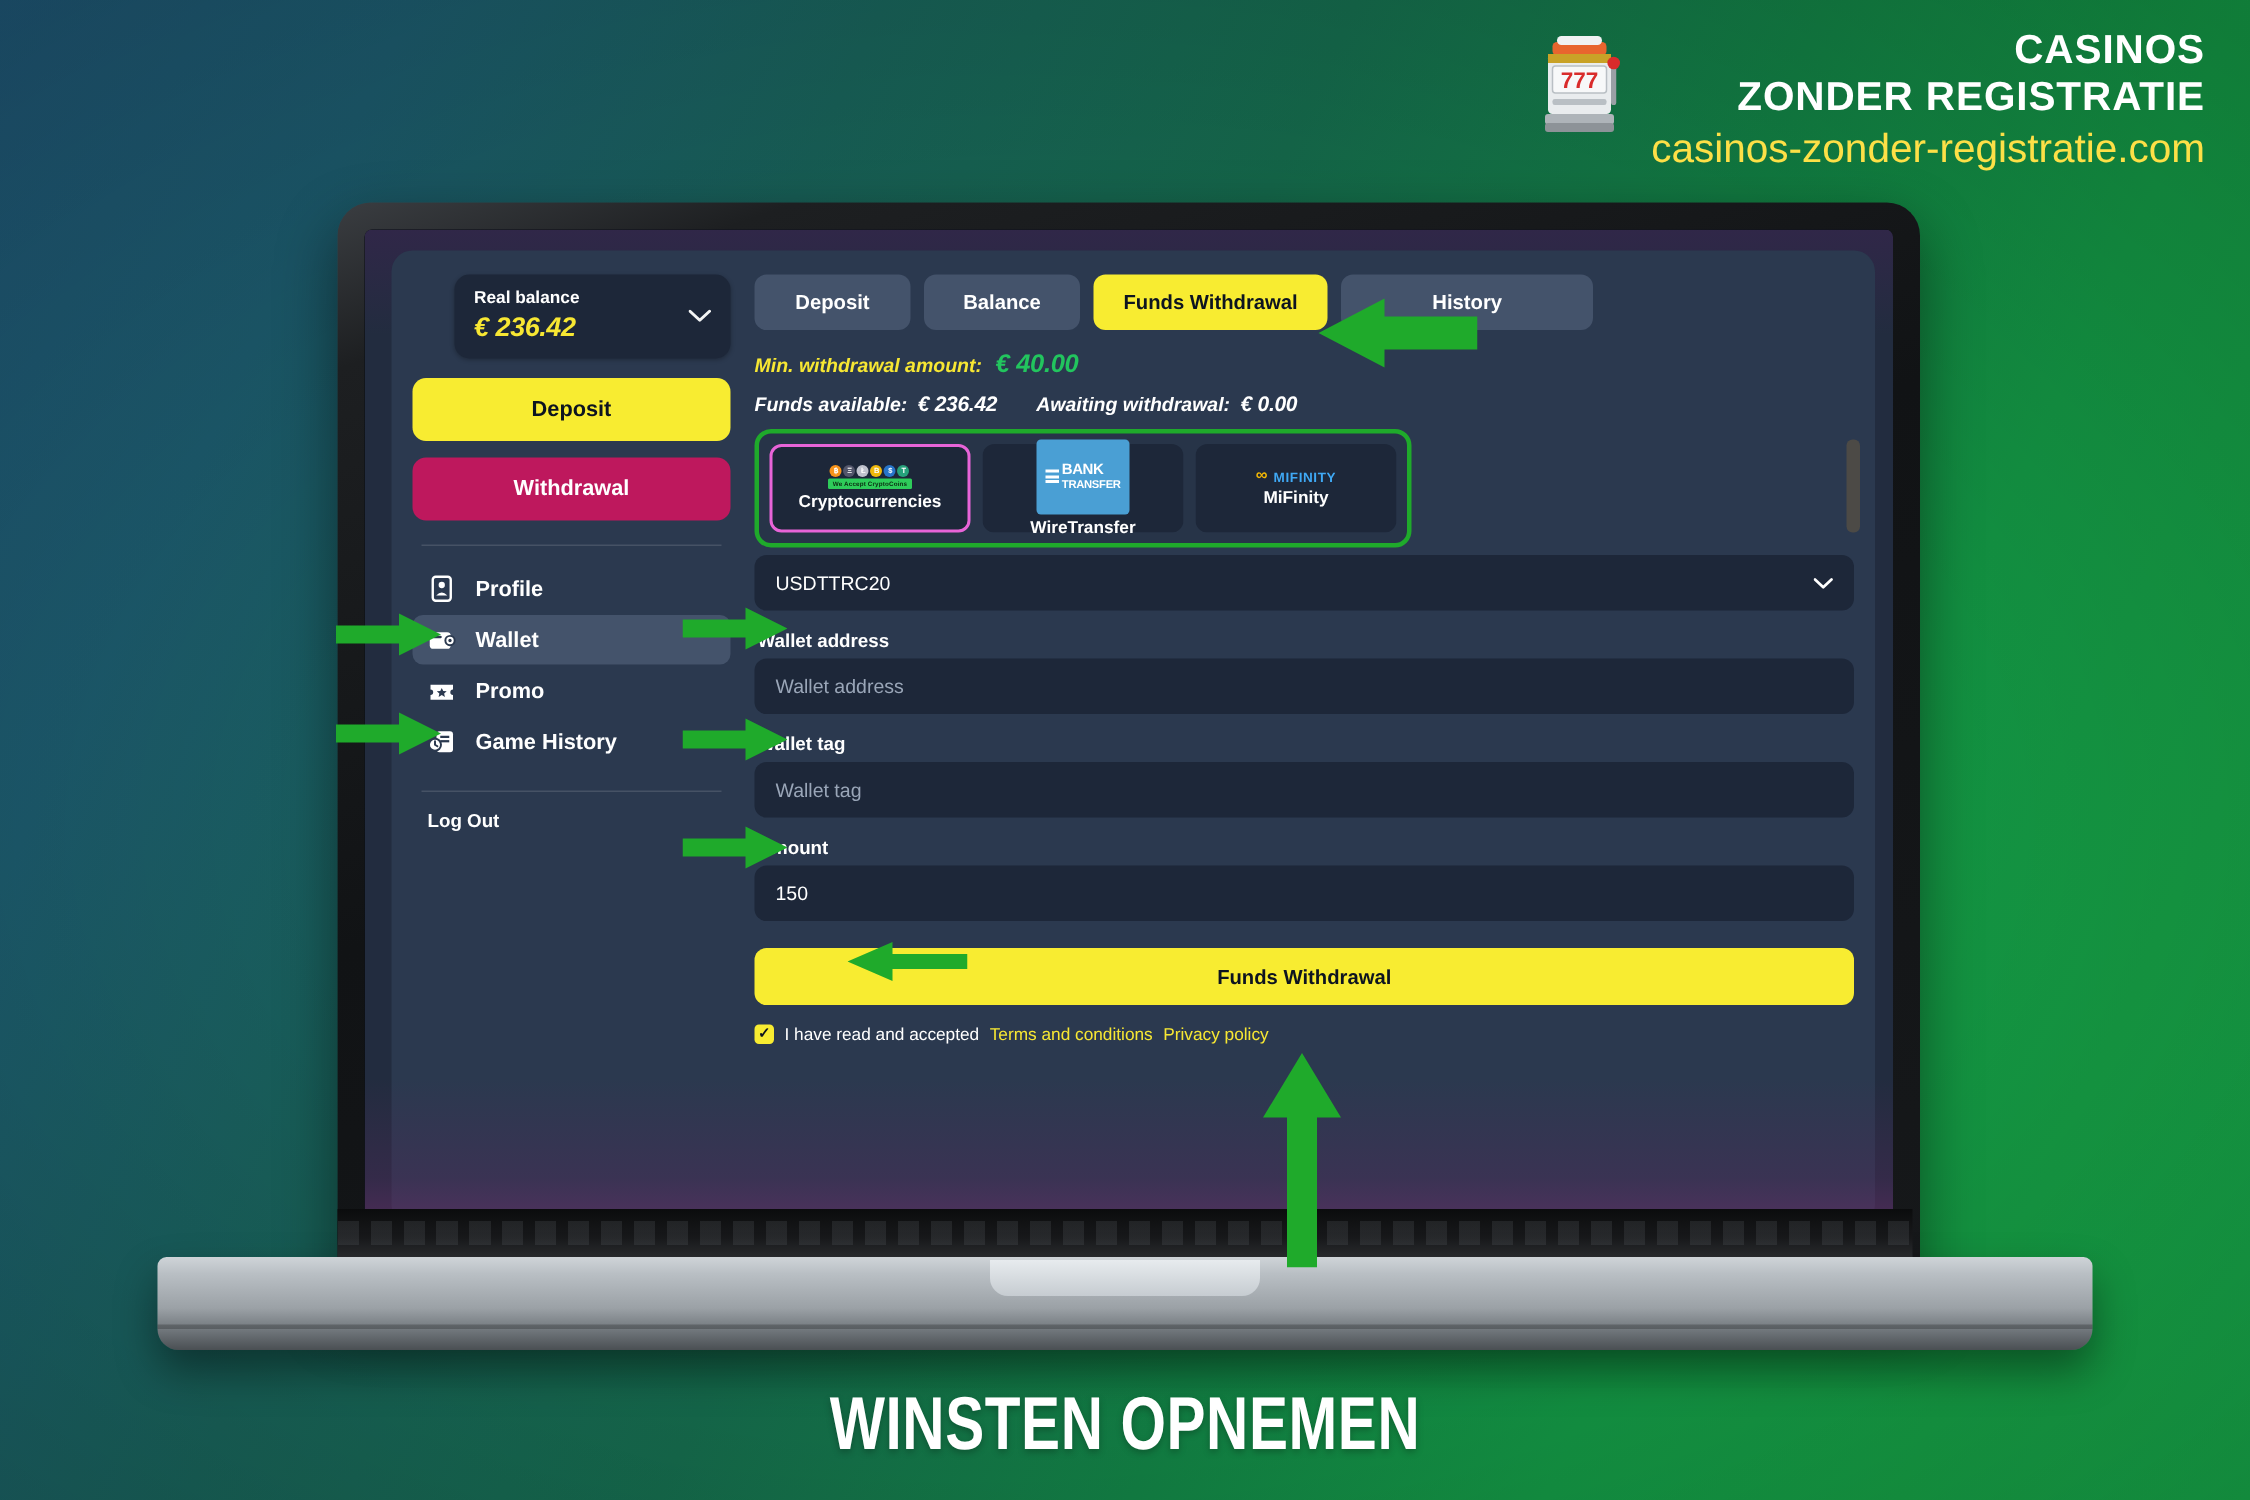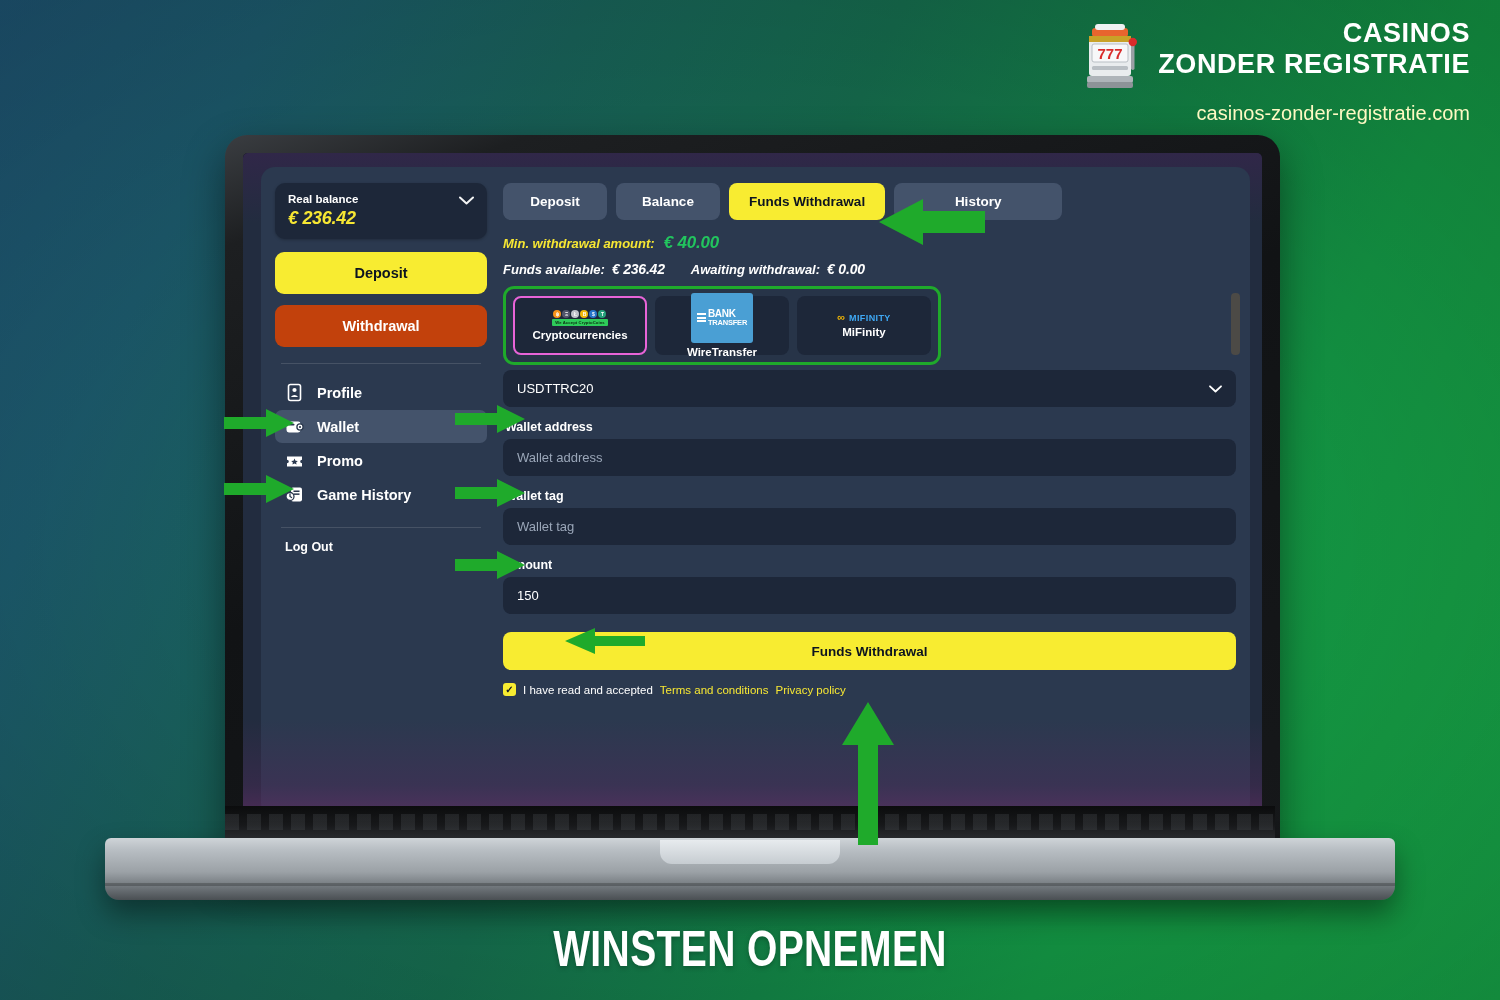--- a/index.html
+++ b/index.html
@@ -48,24 +48,24 @@
   .brand-txt { text-align: right; }
   .brand-l1, .brand-l2 {
     color: #ffffff;
     font-weight: bold;
     font-size: 27px;
     letter-spacing: 0.6px;
     line-height: 31px;
     white-space: nowrap;
   }
   .brand-url {
-    color: #fef9c3;
-    font-size: 20px;
+    color: #fde047;
+    font-size: 27px;
     line-height: 30px;
-    margin-top: 18px;
+    margin-top: 4px;
     white-space: nowrap;
   }
 
   
   .laptop { position: absolute; left: 105px; top: 135px; width: 1290px; height: 765px; z-index: 10; }
 
   .lid {
     position: absolute;
     left: 120px; top: 0;
     width: 1055px; height: 730px;
@@ -145,23 +145,24 @@
   .layout { display: flex; padding: 14px 14px 0 14px; gap: 16px; height: 100%; }
 
   
   .sidebar { width: 212px; flex: none; padding-top: 2px; }
 
   .balance-card {
     background: #1d2739;
     border-radius: 10px;
     padding: 9px 13px 10px 13px;
     display: flex;
-    align-items: flex-start;
+    align-items: center;
     justify-content: space-between;
     box-shadow: 0 1px 3px rgba(0,0,0,0.25);
+    margin-left: 28px;
   }
   .balance-label { color: #ffffff; font-size: 11.5px; font-weight: bold; line-height: 15px; }
   .balance-value {
     color: #f7e733; font-size: 18px; font-weight: bold; font-style: italic;
     line-height: 22px; letter-spacing: -0.3px;
   }
   .chev { color: #ffffff; font-size: 15px; line-height: 1; opacity: 0.95; }
 
   .btn-deposit {
     margin-top: 13px;
@@ -173,21 +174,21 @@
     border-radius: 9px;
     display: flex; align-items: center; justify-content: center;
     border: none;
     font-family: "Liberation Sans", sans-serif;
     width: 100%;
     cursor: pointer;
   }
   .btn-withdrawal {
     margin-top: 11px;
     height: 42px;
-    background: #c2410c;
+    background: #be185d;
     color: #ffffff;
     font-size: 14.5px;
     font-weight: bold;
     border-radius: 9px;
     display: flex; align-items: center; justify-content: center;
     border: none;
     font-family: "Liberation Sans", sans-serif;
     width: 100%;
     cursor: pointer;
   }

